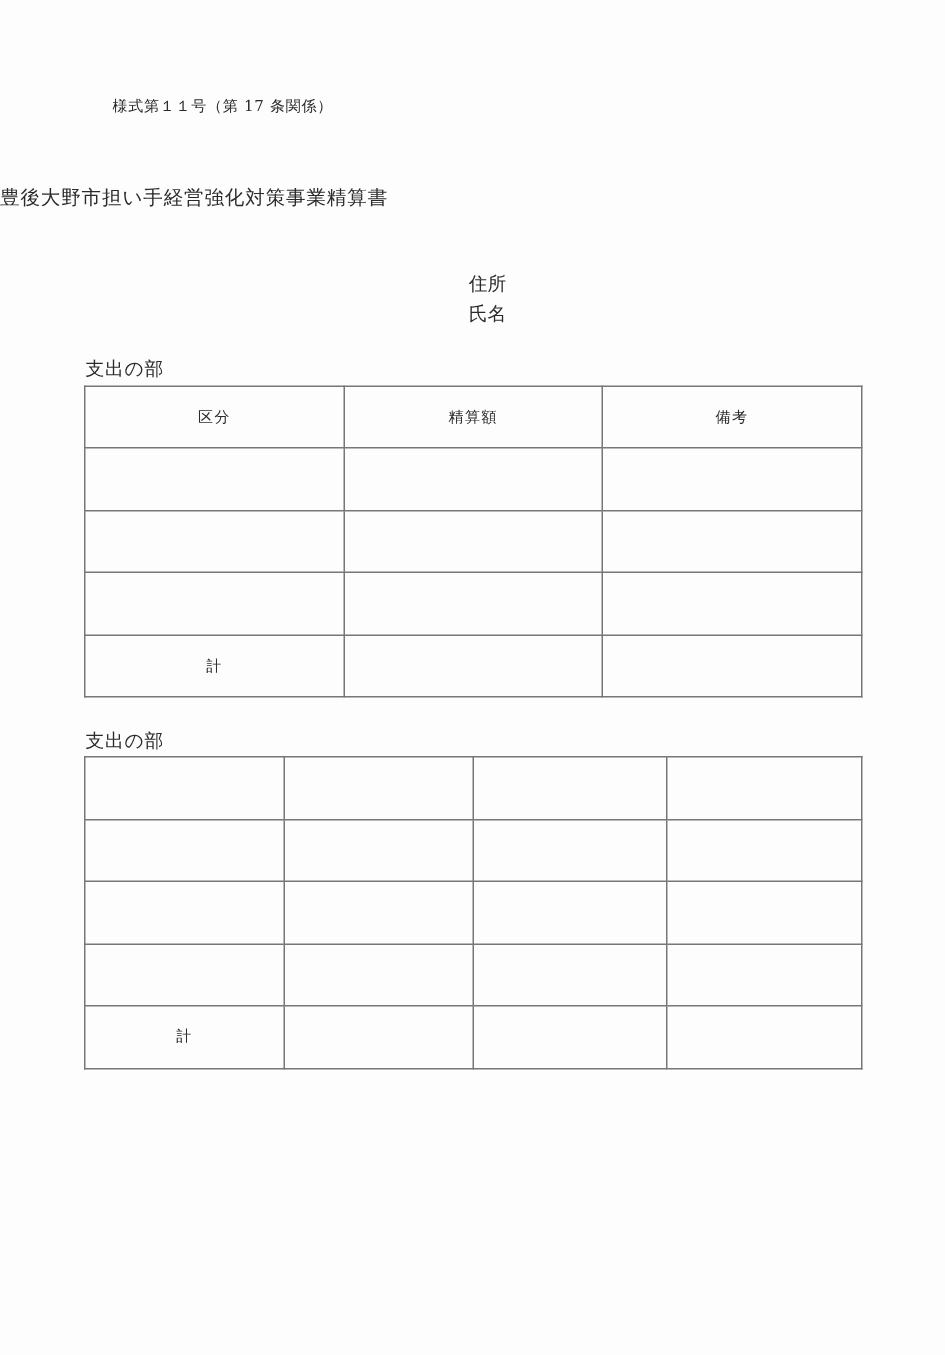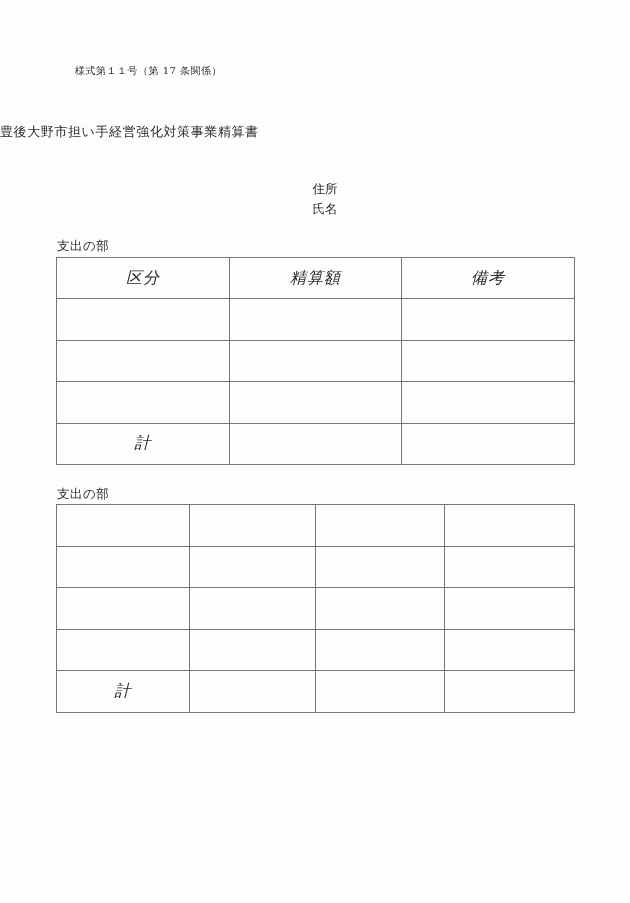--- a/index.html
+++ b/index.html
@@ -23,24 +23,23 @@
     table.grid {
       position: absolute;
       border-collapse: collapse;
       table-layout: fixed;
       border: 1.5px solid #8a8a8a;
     }
     table.grid td {
       border: 1px solid #777;
       text-align: center;
       vertical-align: middle;
-      font-size: 16px;
+      font-size: 10px;
       padding: 0;
       letter-spacing: 1px;
-      font-style: italic;
     }
     #t1 { left: 56px; top: 257px; width: 518px; }
     #t1 td { height: 40.4px; }
     #t2 { left: 56px; top: 504px; width: 518px; }
     #t2 td { height: 40.5px; }
   </style>
 </head>
 <body>
 
 <div class="abs form-number">様式第１１号（第 17 条関係）</div>

